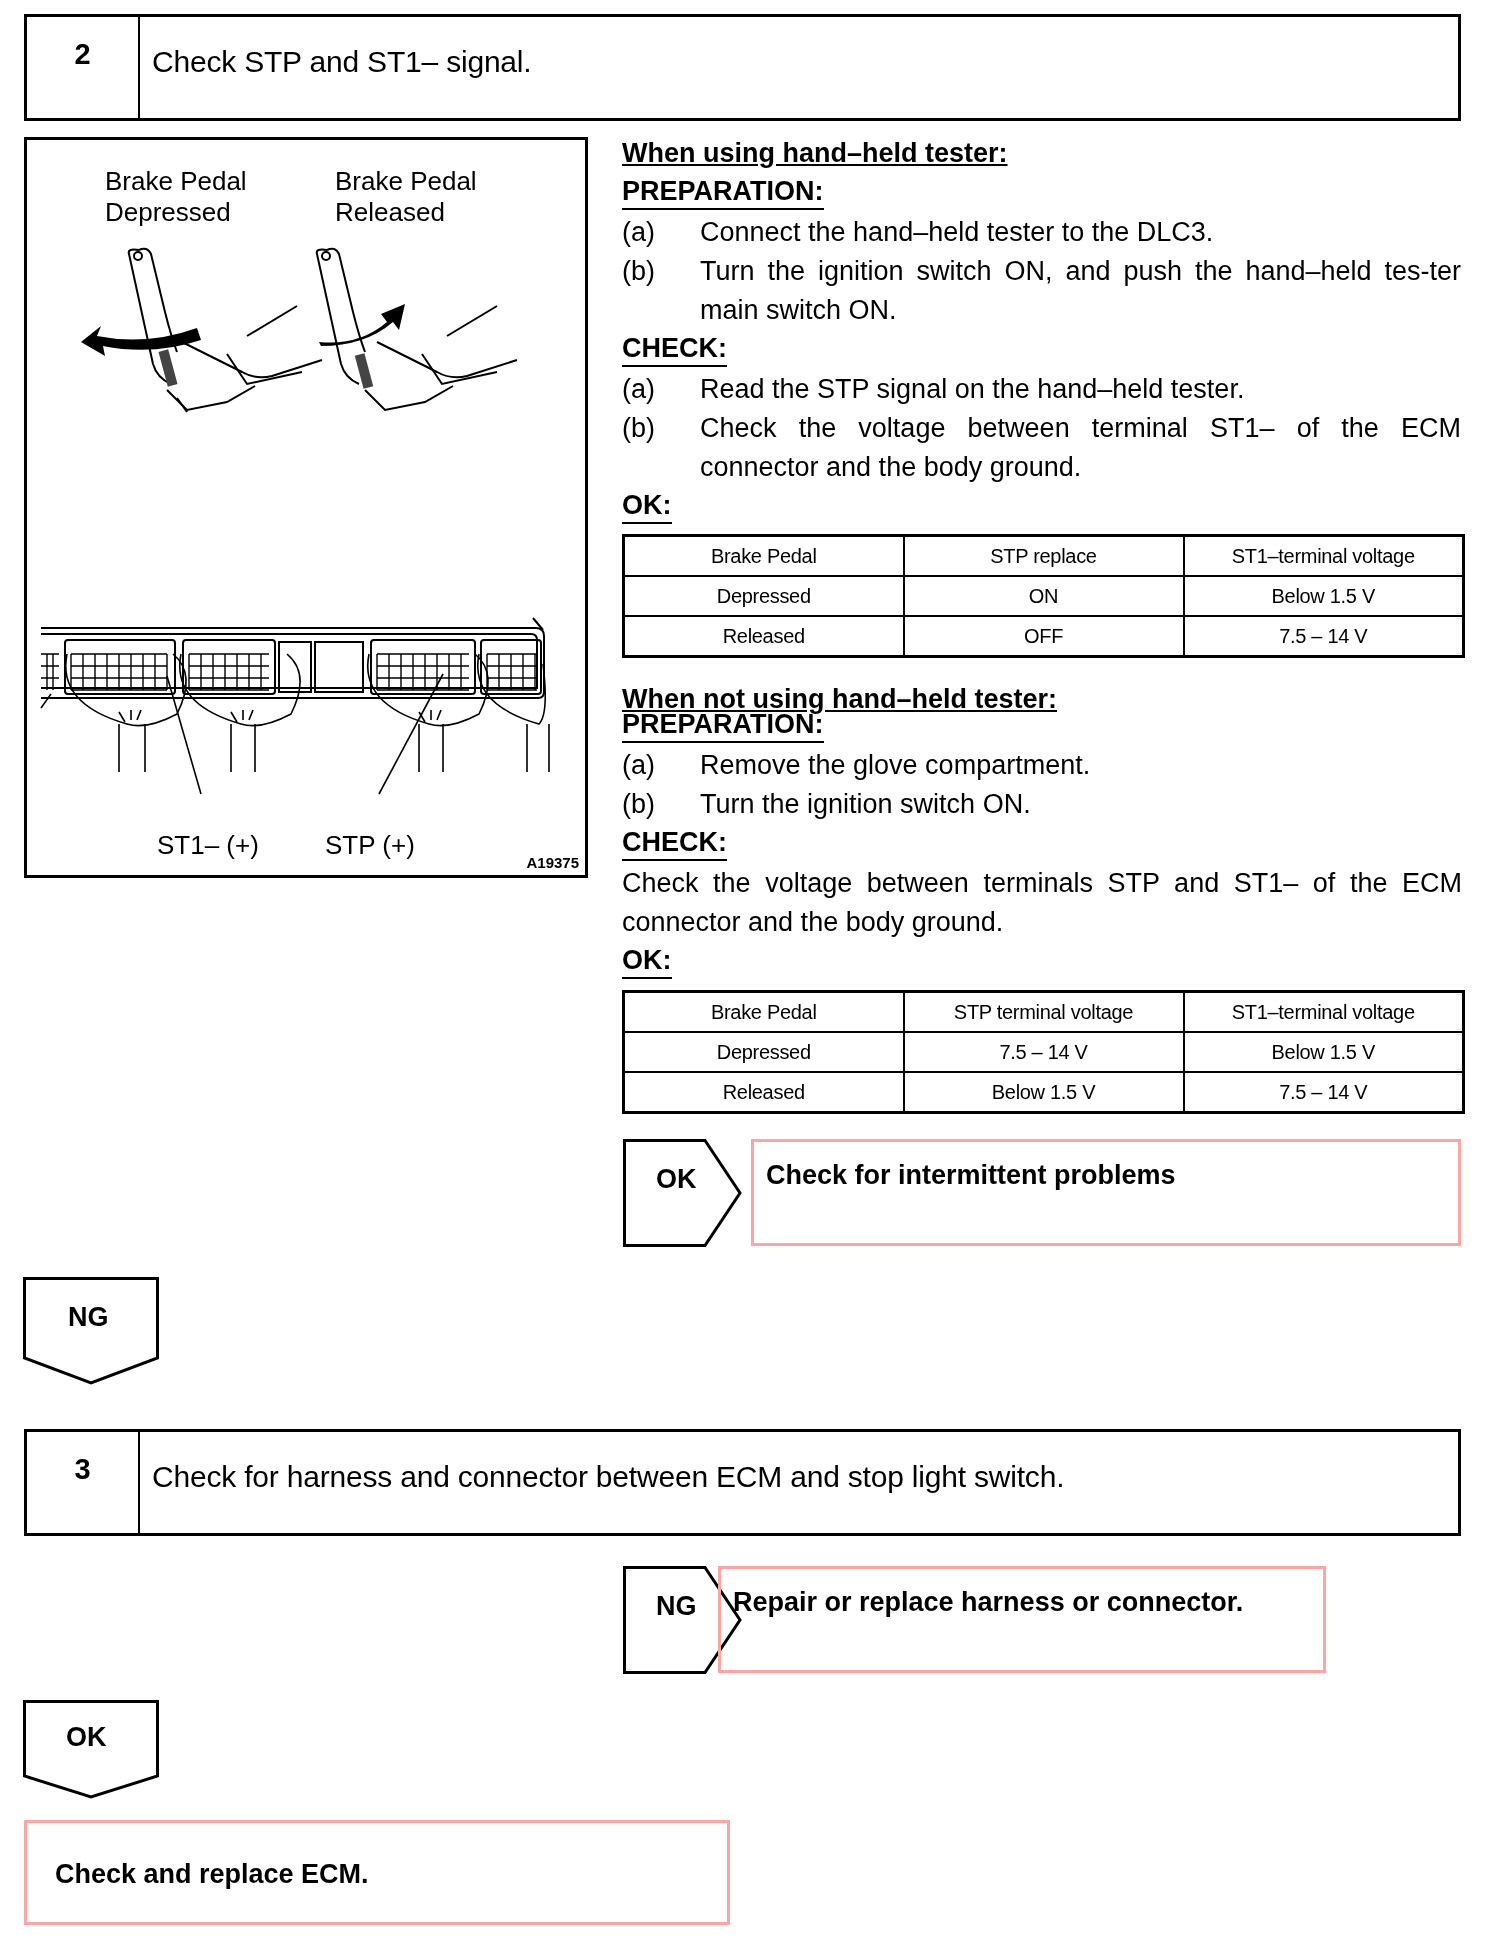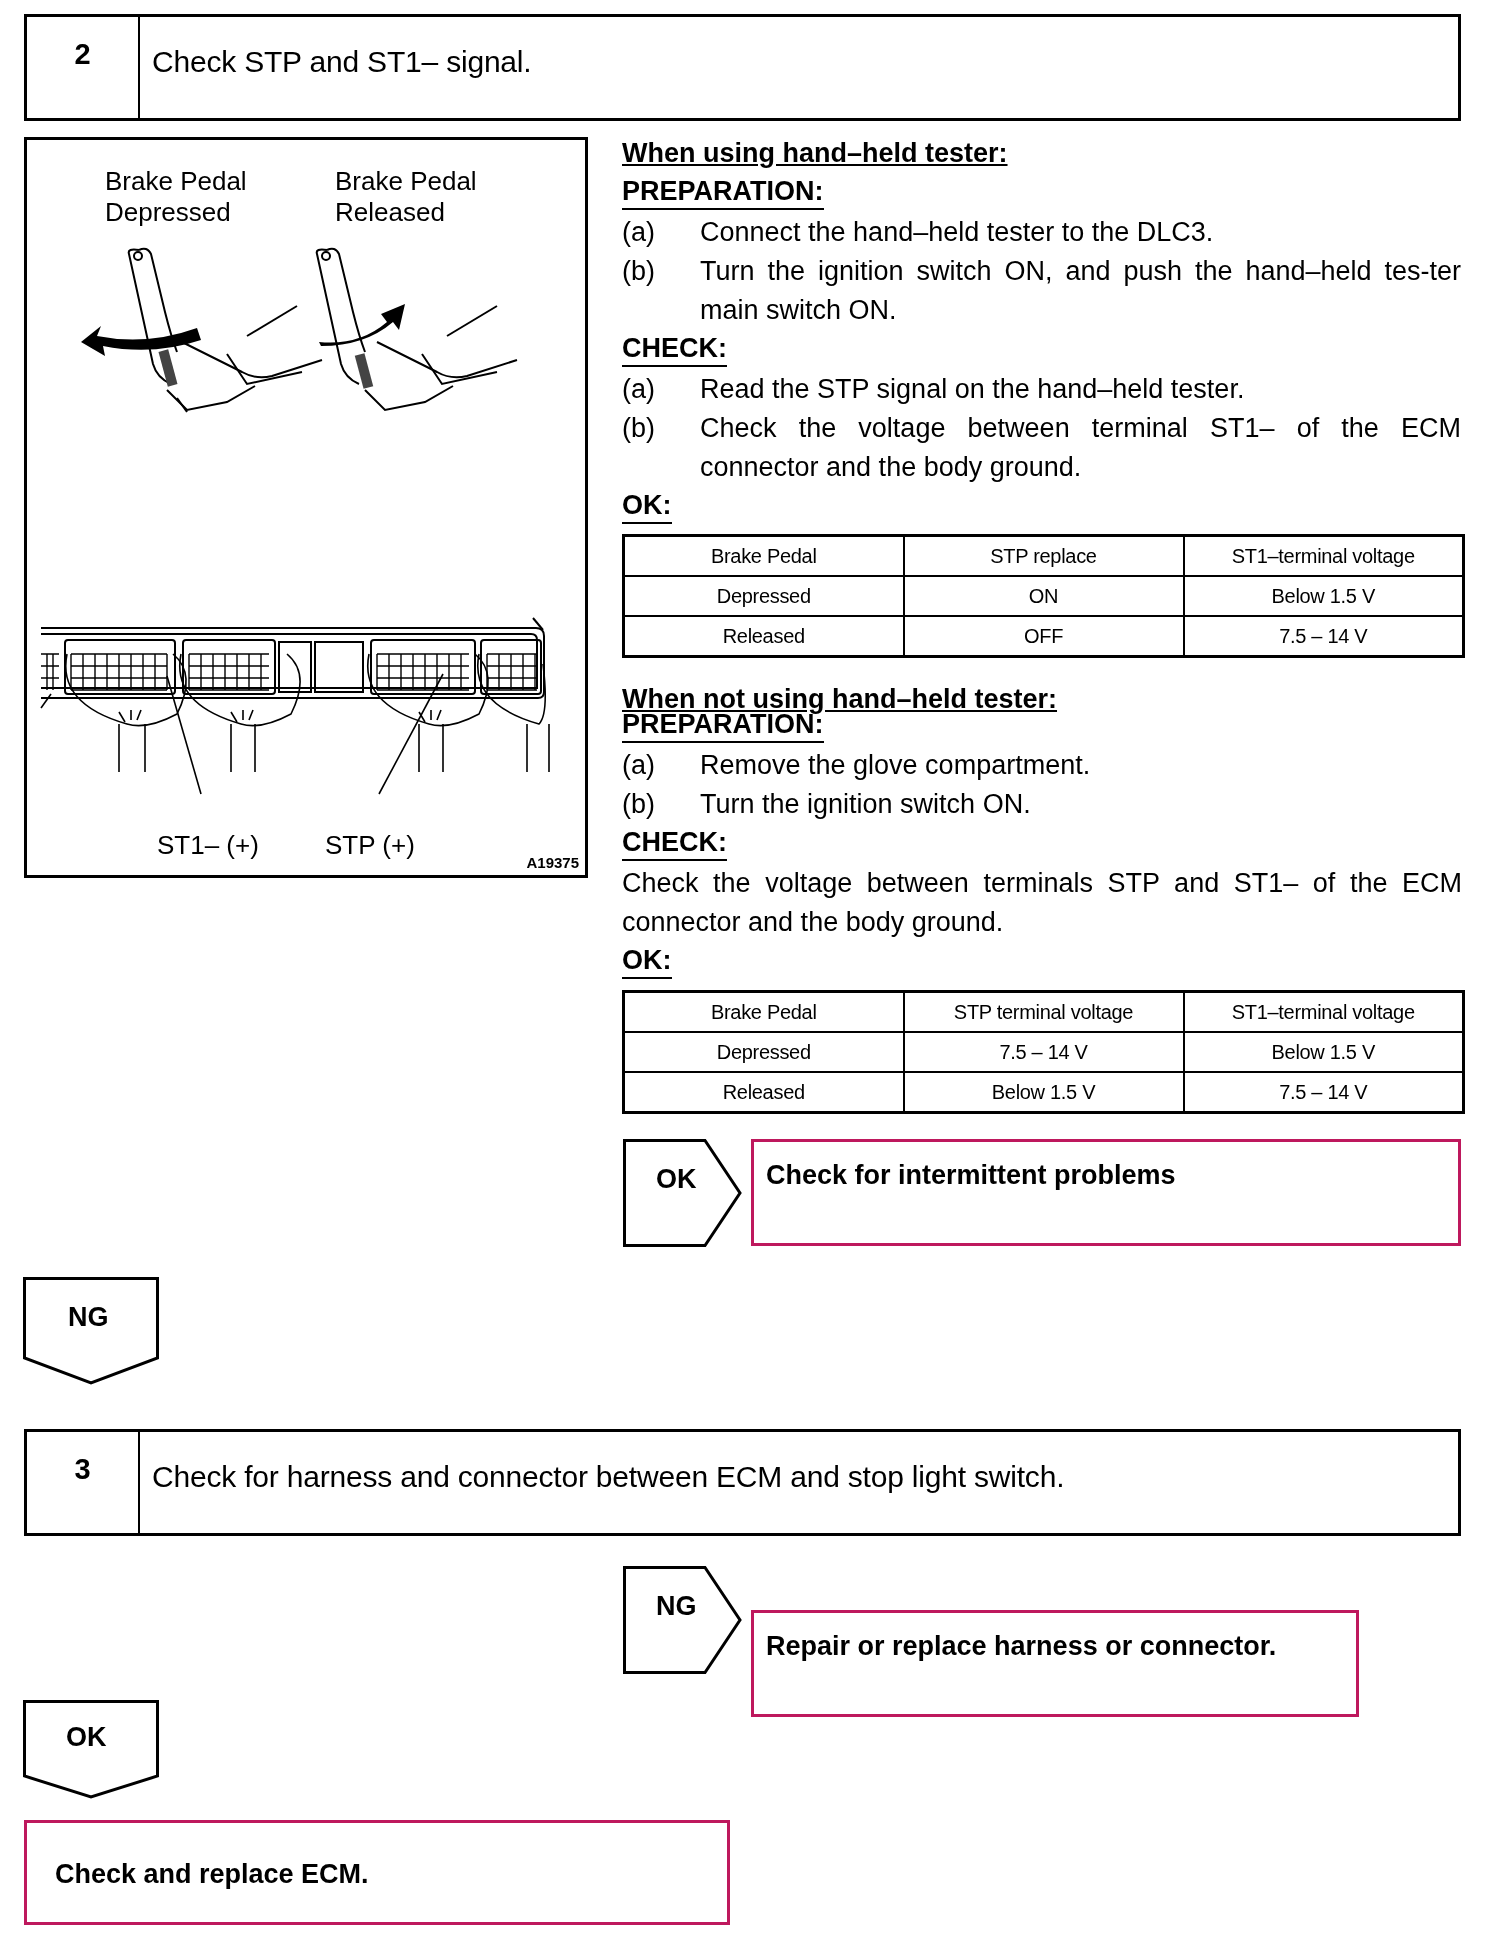--- a/index.html
+++ b/index.html
@@ -26,21 +26,21 @@
   .item { position:absolute; font-size:27px; line-height:39px; }
   .item .lbl { position:absolute; left:0; top:0; }
   .item .body { position:absolute; left:78px; top:0; width:761px; text-align:justify; }
   .para { position:absolute; font-size:27px; line-height:39px; text-align:justify; text-align-last:left; }
 
   
   table.spec { position:absolute; border-collapse:collapse; border:3px solid #000; table-layout:fixed; }
   table.spec td { border:2px solid #000; text-align:center; font-size:20px; height:38px; padding:0; letter-spacing:-0.3px; }
 
   
-  .result-box { border:3px solid #be185d; font-weight:bold; font-size:27px; padding:18px 0 0 12px; }
+  .result-box { border:3px solid #fca5a5; font-weight:bold; font-size:27px; padding:18px 0 0 12px; }
   .flow-lbl { position:absolute; font-weight:bold; font-size:27px; }
   svg.shape { position:absolute; overflow:visible; }
 </style>
 </head>
 <body>
 
 <div class="abs step-box" style="left:24px; top:14px; width:1437px; height:107px;">
   <div class="step-num">2</div>
   <div class="step-title">Check STP and ST1– signal.</div>
 </div>
@@ -248,21 +248,21 @@
 
 <div class="abs step-box" style="left:24px; top:1429px; width:1437px; height:107px;">
   <div class="step-num">3</div>
   <div class="step-title">Check for harness and connector between ECM and stop light switch.</div>
 </div>
 
 <svg class="shape" style="left:623px; top:1566px;" width="120" height="108" viewBox="0 0 120 108">
   <path d="M1.5 1.5 H82 L117 54 L82 106.5 H1.5 Z" fill="#fff" stroke="#000" stroke-width="3"></path>
 </svg>
 <div class="flow-lbl" style="left:656px; top:1591px;">NG</div>
-<div class="abs result-box" style="left:751px; top:1566px; width:608px; height:107px;margin-top:44px;">
+<div class="abs result-box" style="left:718px; top:1566px; width:608px; height:107px;">
   <span>Repair or replace harness or connector.</span>
 </div>
 
 <svg class="shape" style="left:23px; top:1700px;" width="136" height="100" viewBox="0 0 136 100">
   <path d="M1.5 1.5 H134.5 V76 L68 97 L1.5 76 Z" fill="#fff" stroke="#000" stroke-width="3"></path>
 </svg>
 <div class="flow-lbl" style="left:66px; top:1722px;">OK</div>
 
 <div class="abs result-box" style="left:24px; top:1820px; width:706px; height:105px; padding:36px 0 0 28px;">
   <span>Check and replace ECM.</span>

